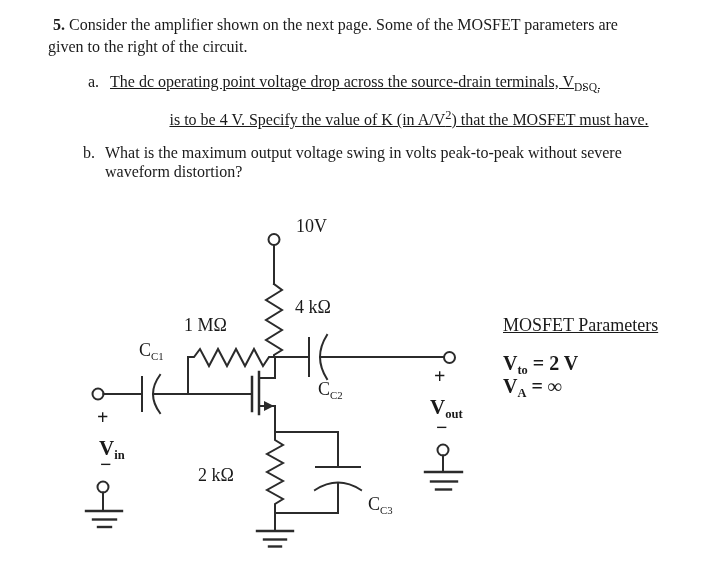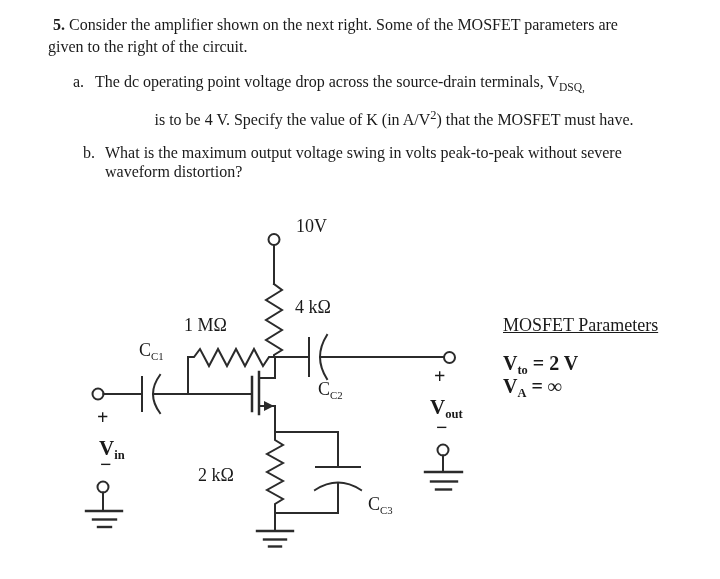--- a/index.html
+++ b/index.html
@@ -25,25 +25,25 @@
   .param-line{font-size:20px;font-weight:700;white-space:nowrap;}
   .param-line sub{font-size:0.62em;vertical-align:-0.35em;}
   svg{position:absolute;left:0;top:0;}
   svg *{vector-effect:non-scaling-stroke;}
 </style>
 </head>
 <body>
 
 <div class="abs ptext" style="left:48px;top:14px;width:650px;text-indent:5px;">
   <span class="bold">5.</span>
-  <span>Consider the amplifier shown on the next right. Some of the MOSFET parameters are</span><br>
+  <span>Consider the amplifier shown on the next page. Some of the MOSFET parameters are</span><br>
   <span>given to the right of the circuit.</span>
 </div>
 
-<div class="abs ptext item" style="left:73px;top:71px;width:620px;">
+<div class="abs ptext item" style="left:88px;top:71px;width:620px;text-decoration:underline;">
   <div>
     <span class="marker">a.</span><span><span>The dc operating point voltage drop across the source-drain terminals, V</span><sub class="body">DSQ,</sub></span>
   </div>
   <div class="cont" style="margin-top:6px;text-align:center;">
     <span>is to be 4 V.  Specify the value of K (in A/V</span><sup class="body">2</sup><span>) that the MOSFET must have.</span>
   </div>
 </div>
 
 <div class="abs ptext item" style="left:83px;top:143px;width:620px;line-height:19px;">
   <span class="marker">b.</span><span>What is the maximum output voltage swing in volts peak-to-peak without severe</span>

